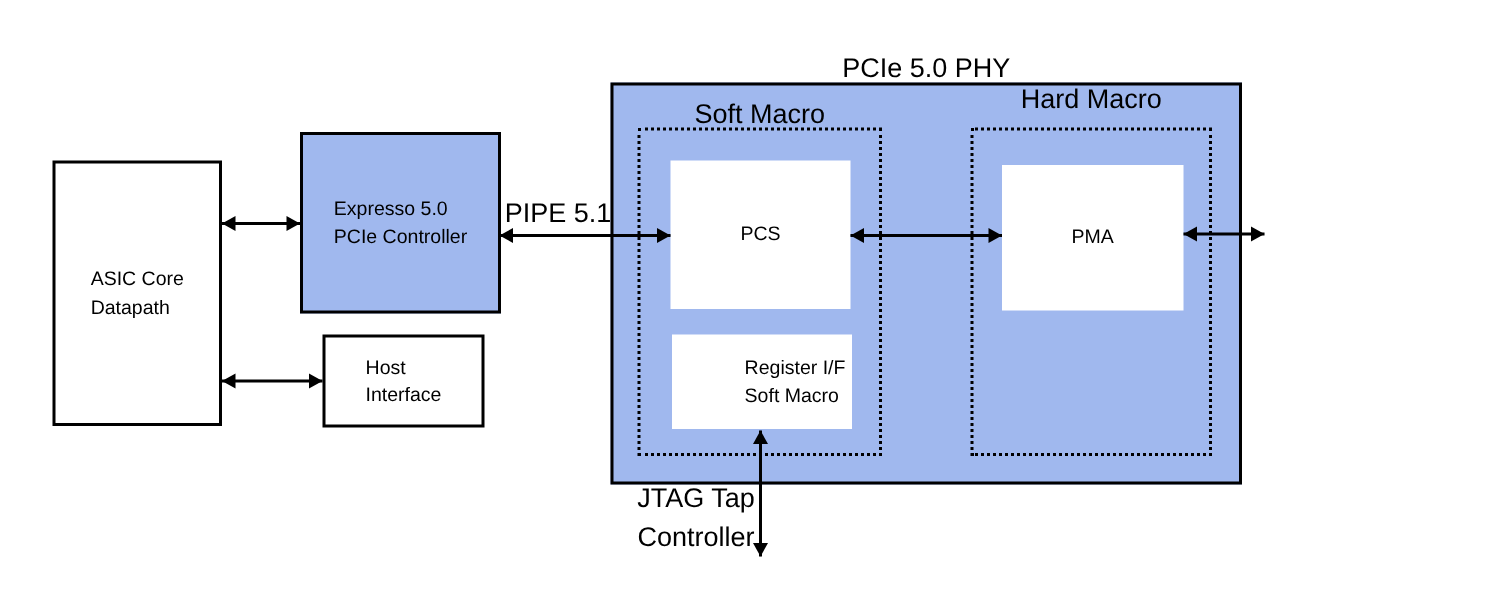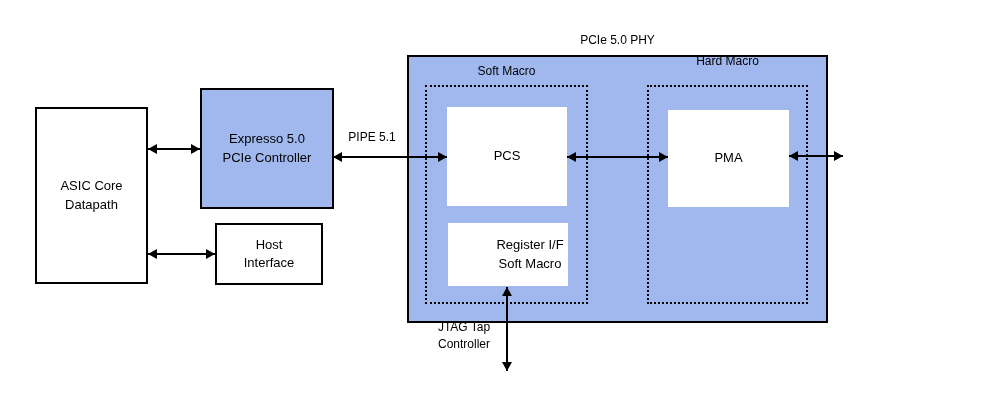--- a/index.html
+++ b/index.html
@@ -15,41 +15,40 @@
     font-family: "Liberation Sans", sans-serif;
     color: #000000;
     overflow: hidden;
   }
   .box {
     position: absolute;
     box-sizing: border-box;
     display: flex;
     align-items: center;
     justify-content: center;
-    text-align: center;
     font-size: 13px;
     line-height: 1.4;
     white-space: pre-line;
   }
   .solid-border { border: 2px solid #000000; }
   .fill-white   { background: #ffffff; }
   .fill-blue    { background: #a0b8ee; }
   .dotted-box {
     position: absolute;
     box-sizing: border-box;
     border: 2px dotted #000000;
     background: transparent;
     z-index: 2;
   }
   .inner-white {
     z-index: 3;
   }
   .lbl {
     position: absolute;
-    font-size: 12px;
+    font-size: 18px;
     line-height: 1.45;
     white-space: pre-line;
     z-index: 4;
   }
   .lbl-center { text-align: center; }
   
   #phy-box { z-index: 1; }
   
   .arrow-h {
     position: absolute;

